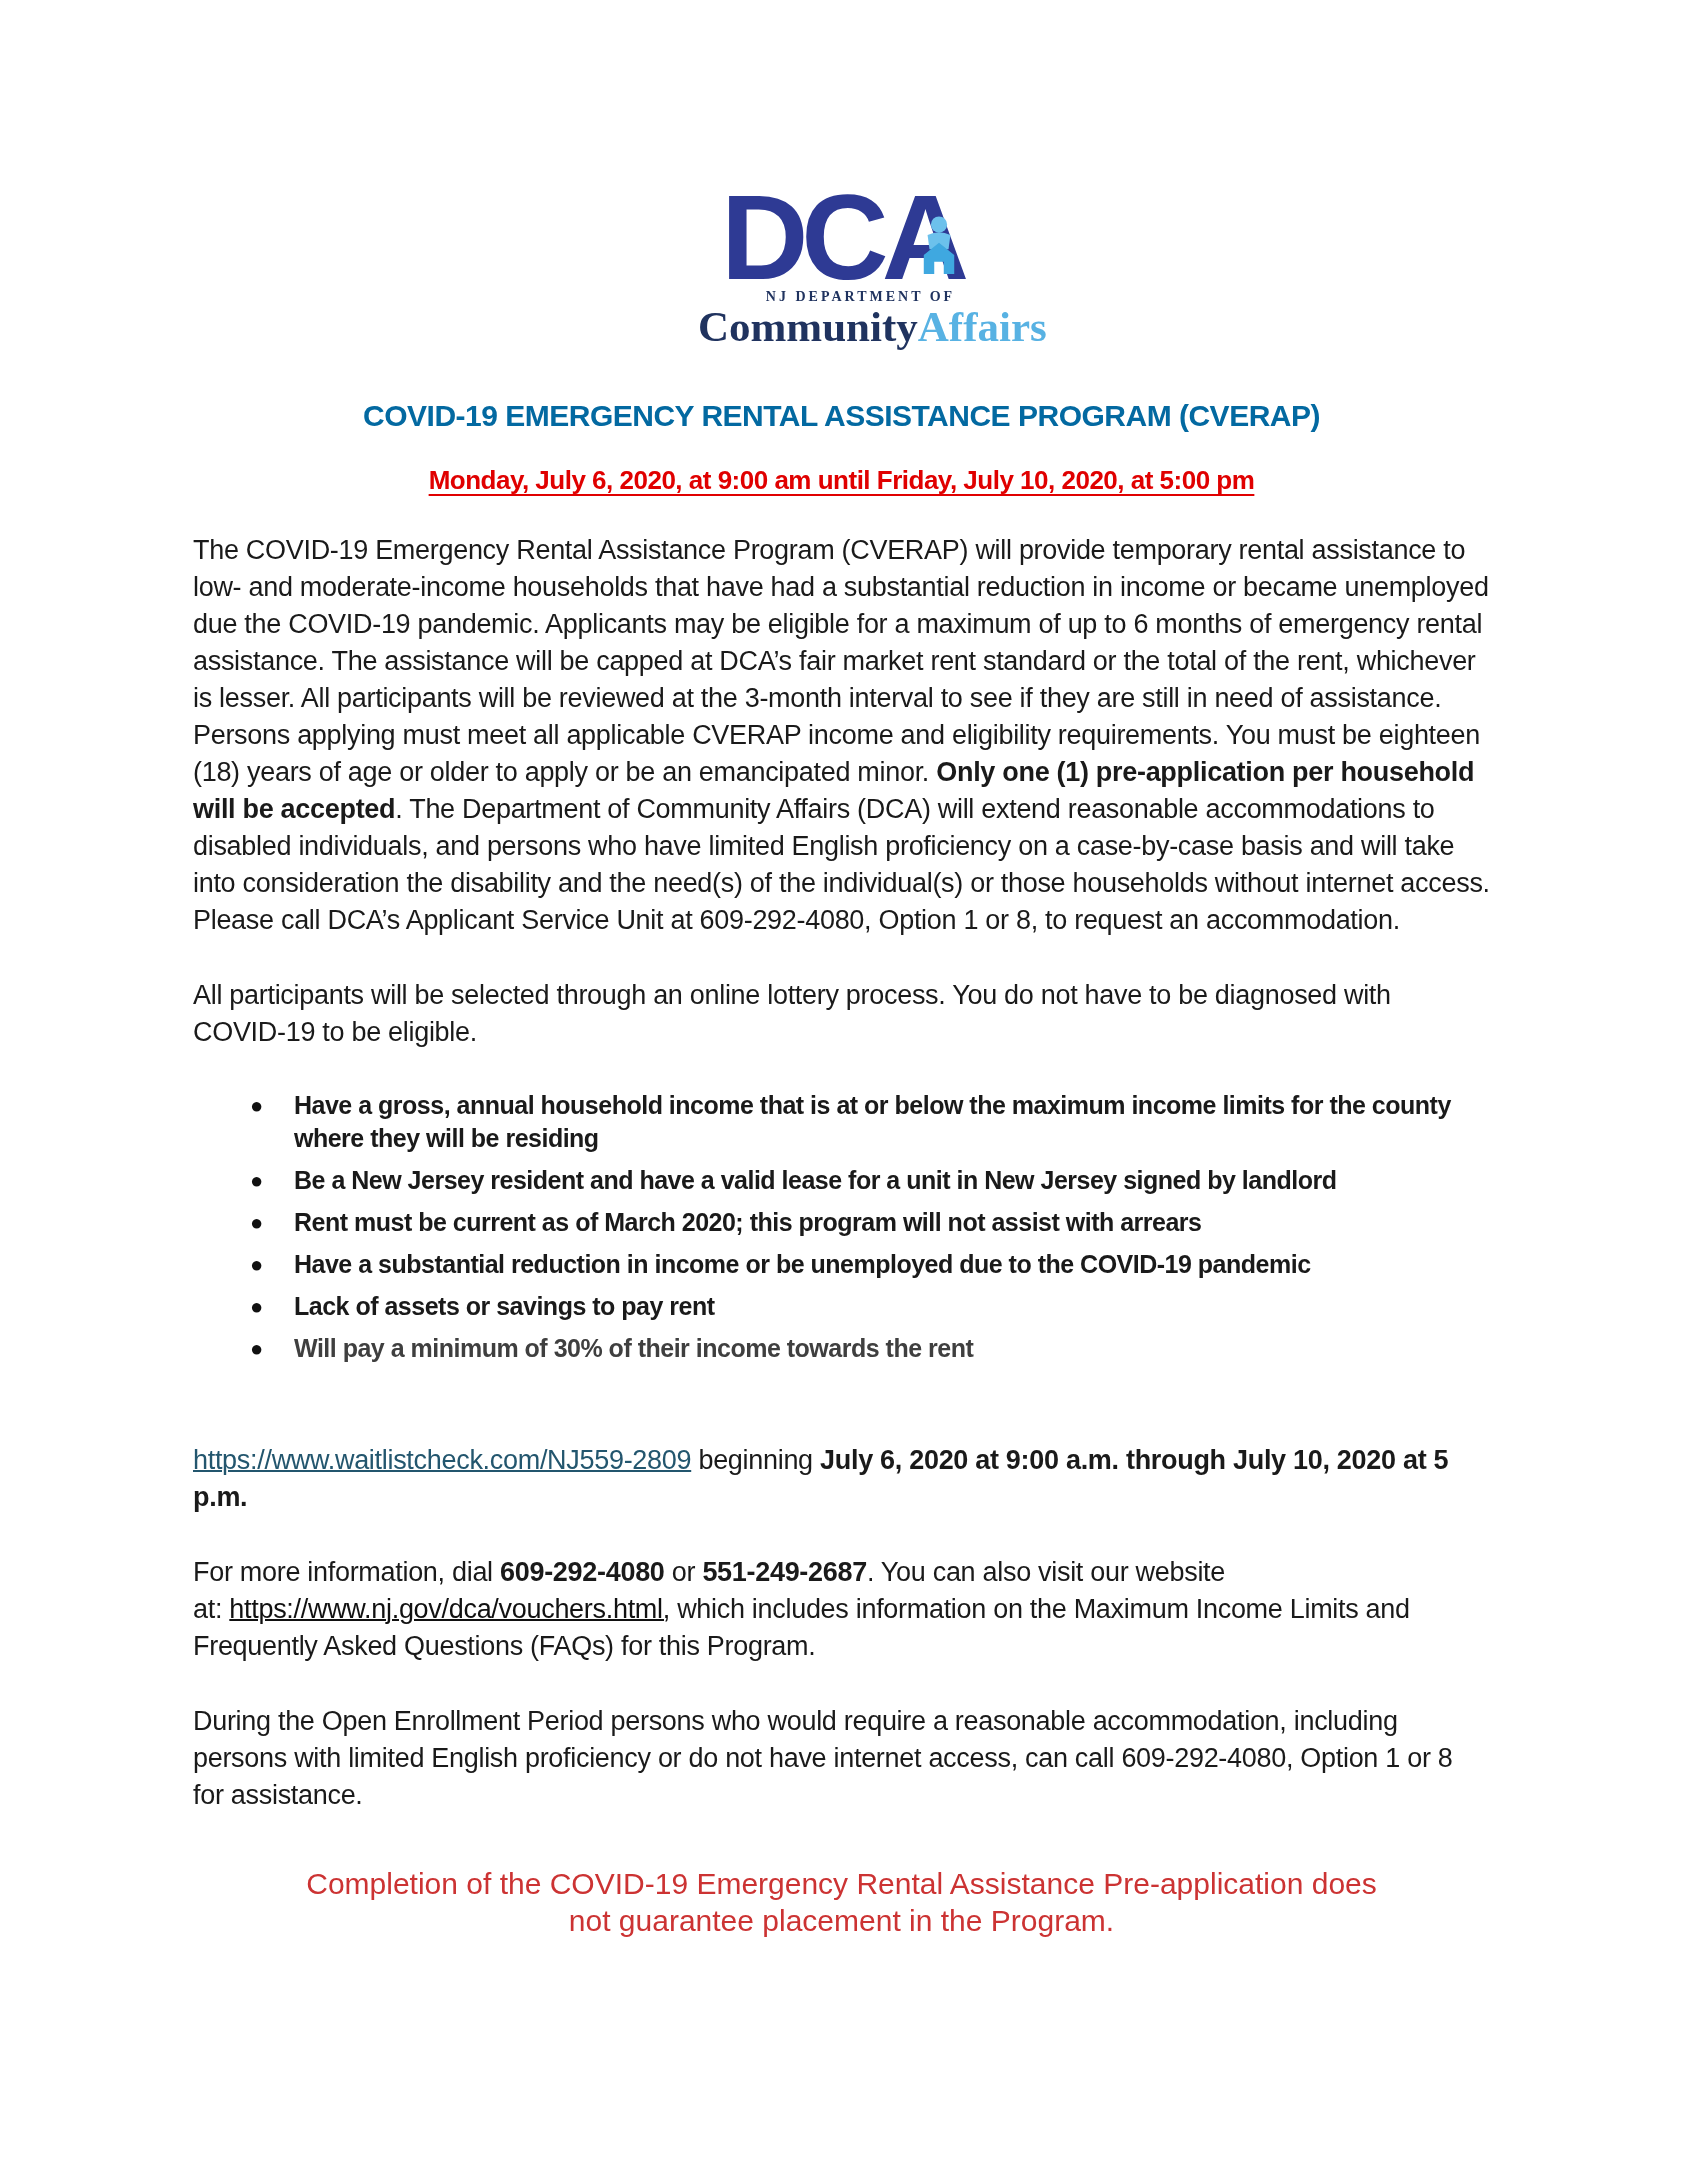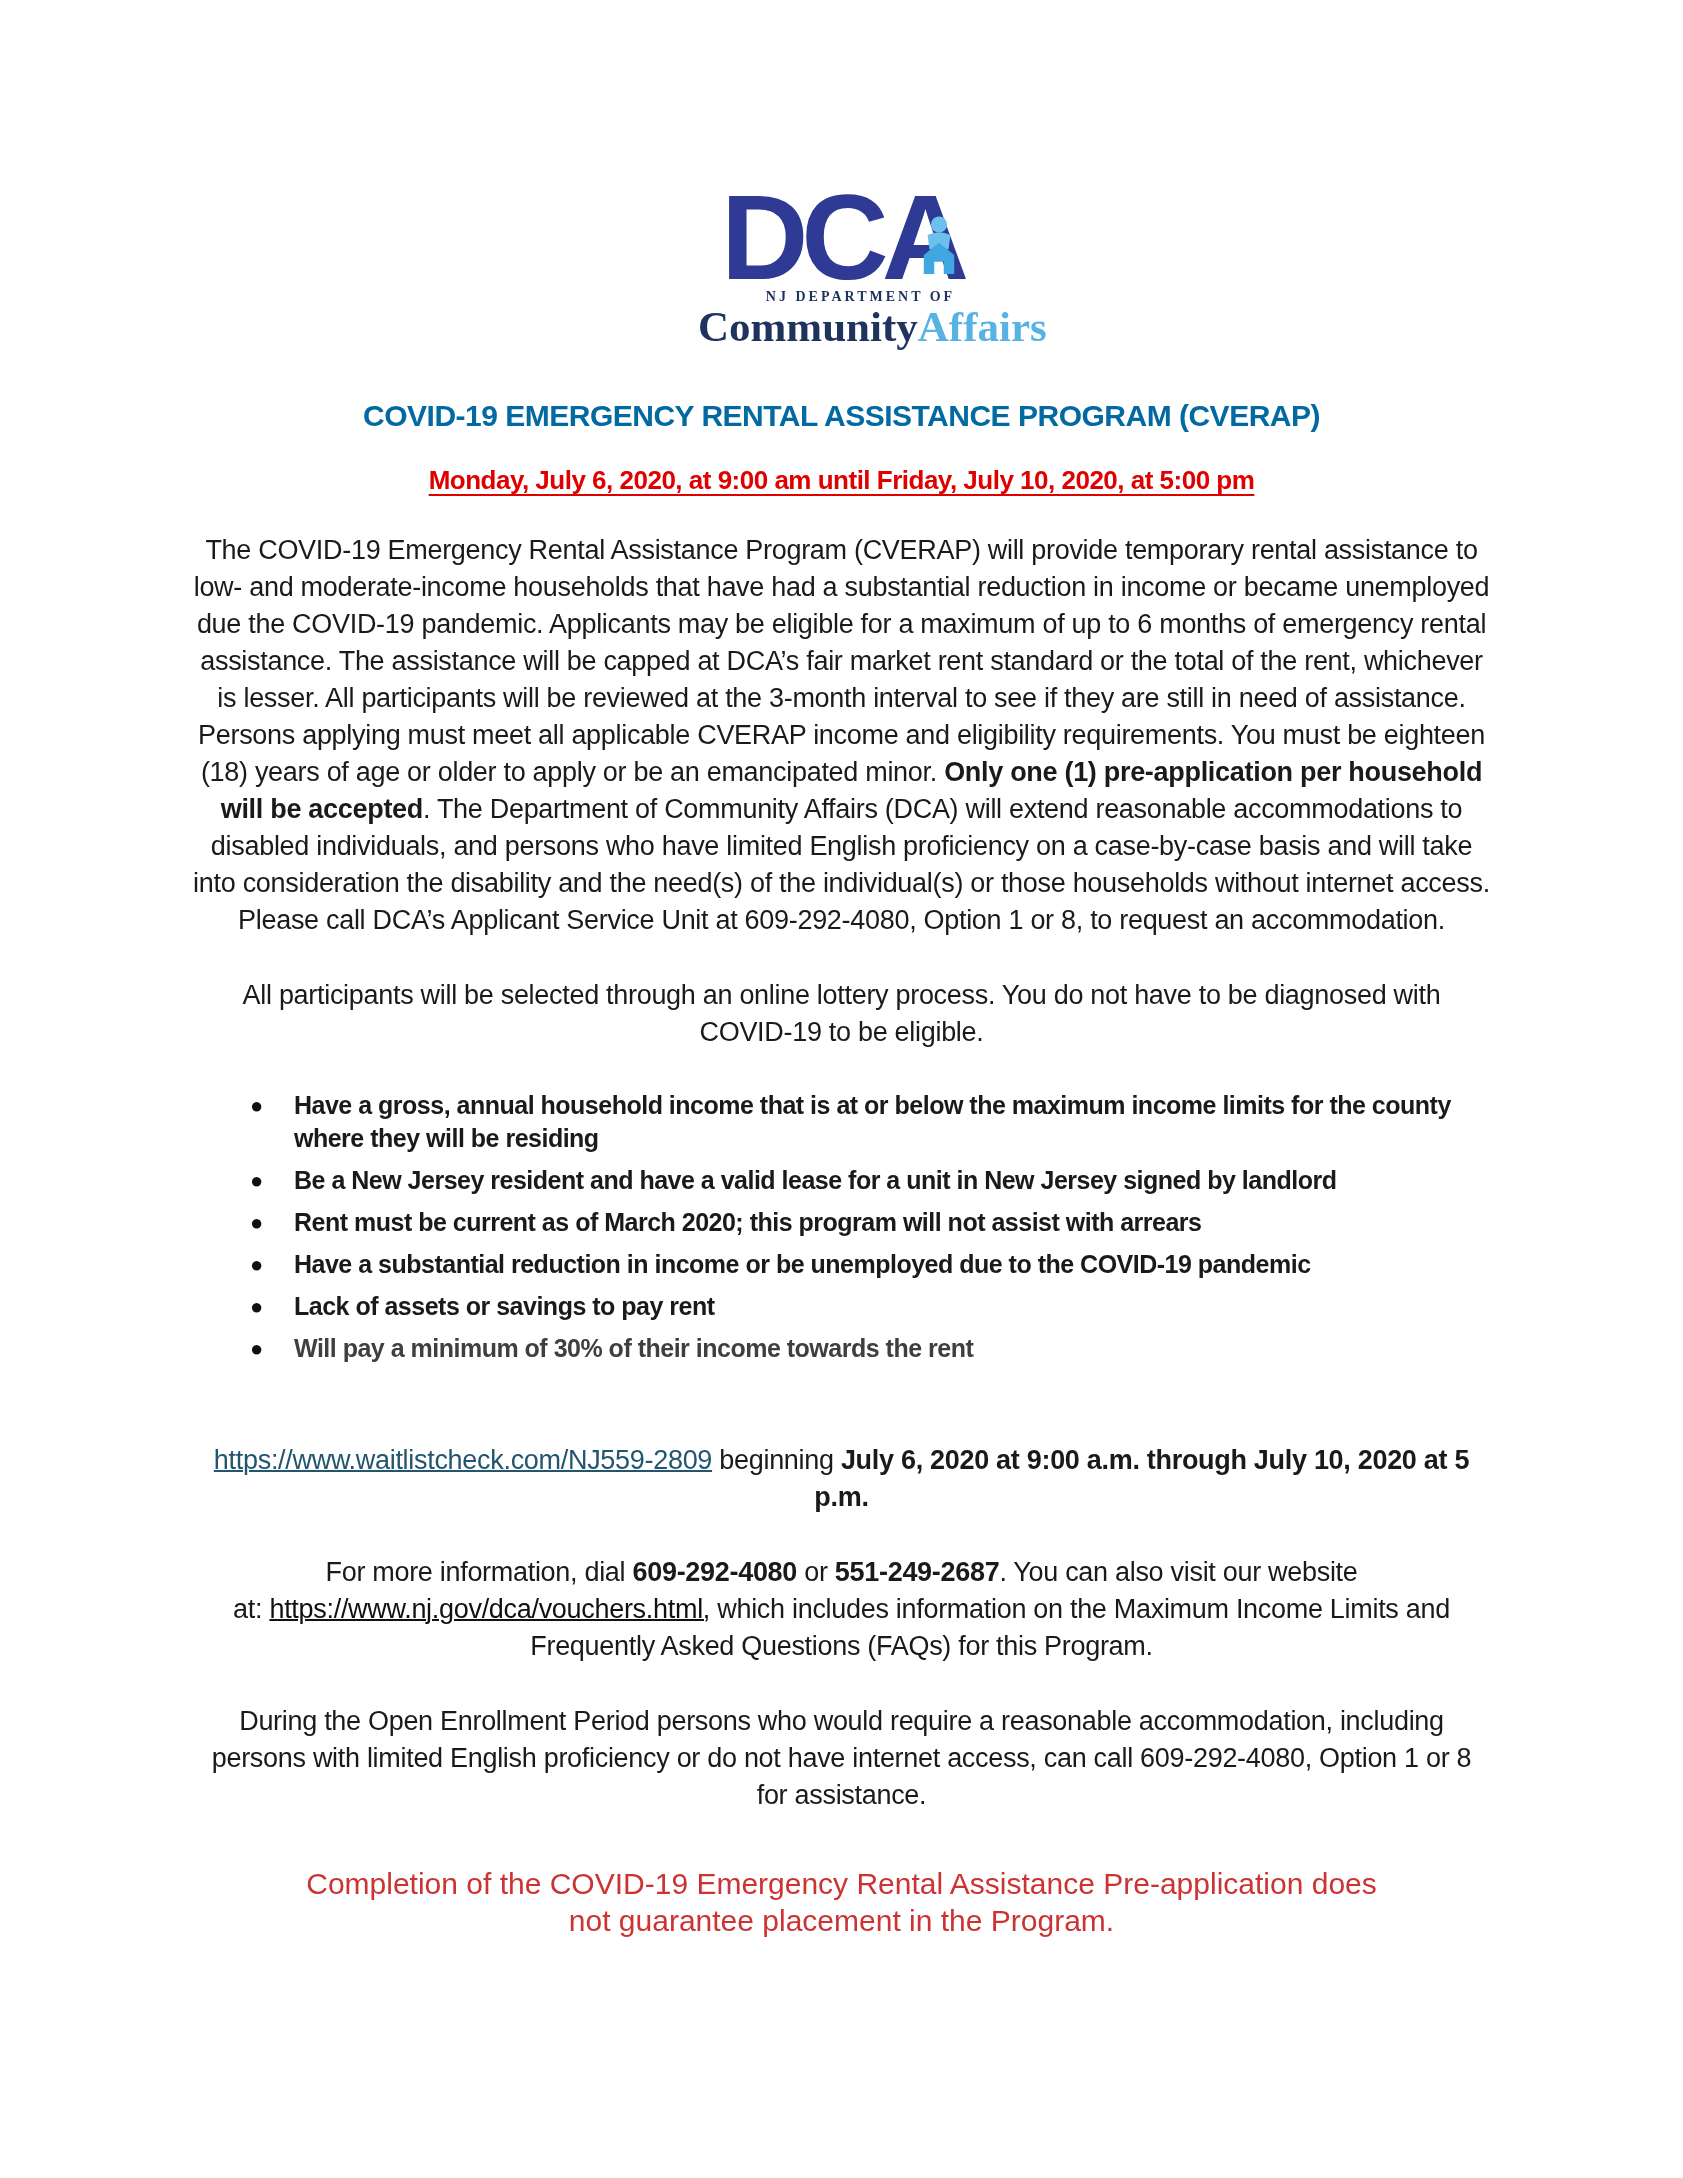--- a/index.html
+++ b/index.html
@@ -77,21 +77,20 @@
     text-decoration-thickness: 2px;
   }
 
   
   .body-text {
     font-size: 27px;
     line-height: 37px;
     letter-spacing: -0.3px;
     margin: 0 0 38px 0;
     color: #1a1a1a;
-    text-align: center;
   }
   .first-par { margin-top: 36px; }
   .bold { font-weight: bold; }
 
   .req-heading { margin-bottom: 2px; font-weight: bold; }
 
   ul.reqs {
     list-style: none;
     margin: 2px 0 40px 0;
     padding: 0 0 0 57px;

